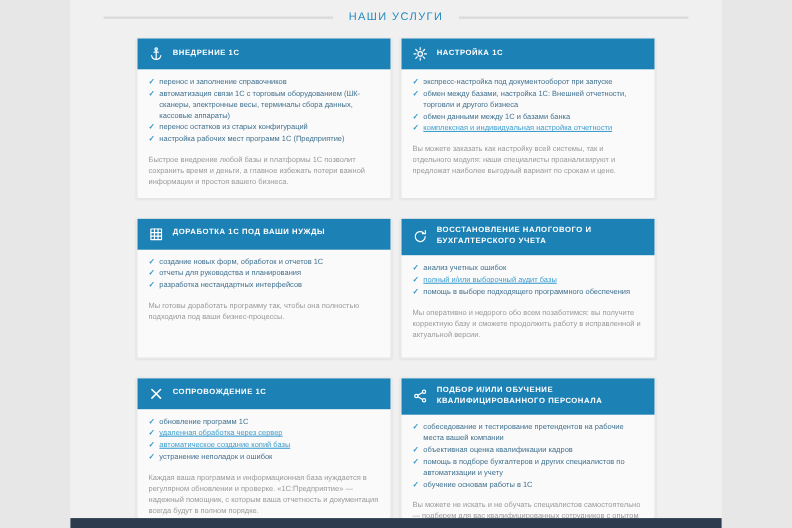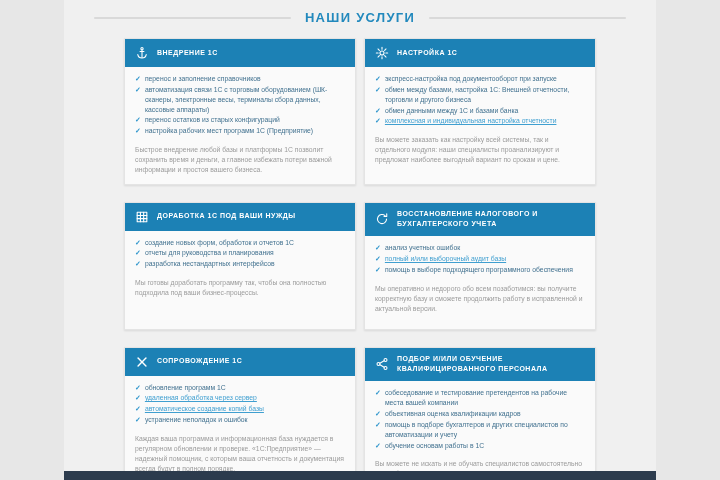--- a/index.html
+++ b/index.html
@@ -9,21 +9,21 @@
     -webkit-font-smoothing:antialiased;
   }
   .page{width:720px;height:480px;overflow:hidden;position:relative;margin:0;}
   .content{
     width:592px;height:480px;margin:0 auto;background:#f0f0f0;
     box-sizing:border-box;padding-top:7px;position:relative;
   }
   .title-row{display:flex;align-items:center;gap:14px;margin:3px 30px 13px;}
   .hr-line{flex:1;height:2px;background:#d9d9d9;border-radius:1px;}
   .page-title{
-    font-size:13px;font-weight:bold;color:#2289bd;letter-spacing:1.3px;
+    font-size:10px;font-weight:normal;color:#2289bd;letter-spacing:1.3px;
     margin:0;text-transform:uppercase;white-space:nowrap;
   }
   .grid{
     width:472px;margin:0 auto;display:grid;
     grid-template-columns:232px 232px;column-gap:8px;row-gap:17px;
   }
   .card{
     background:#fafafa;border:1px solid #e4e4e4;box-sizing:border-box;
     box-shadow:0 1px 2px rgba(0,0,0,0.10);
     display:flex;flex-direction:column;

